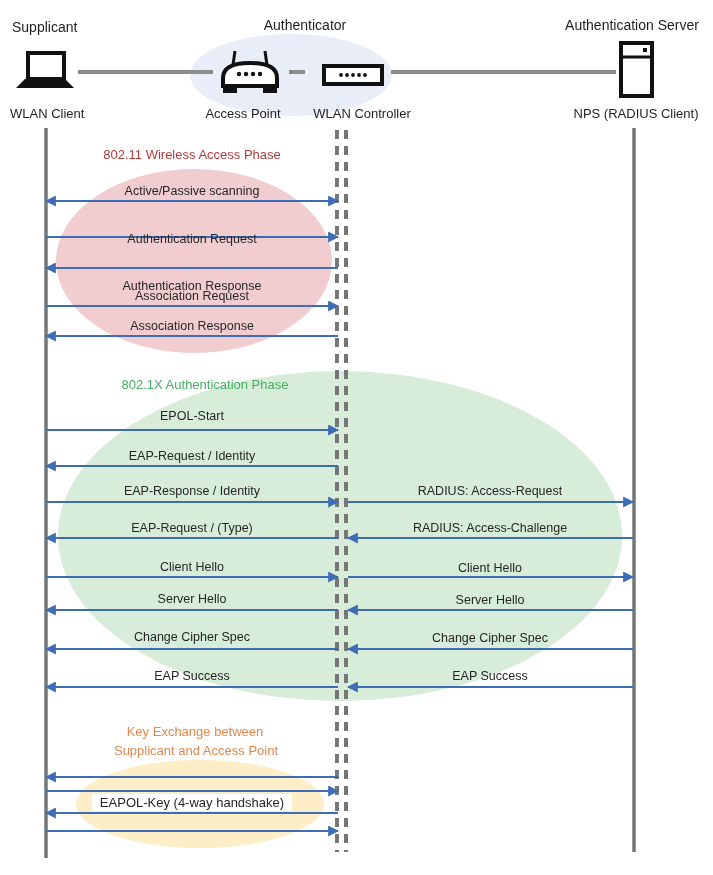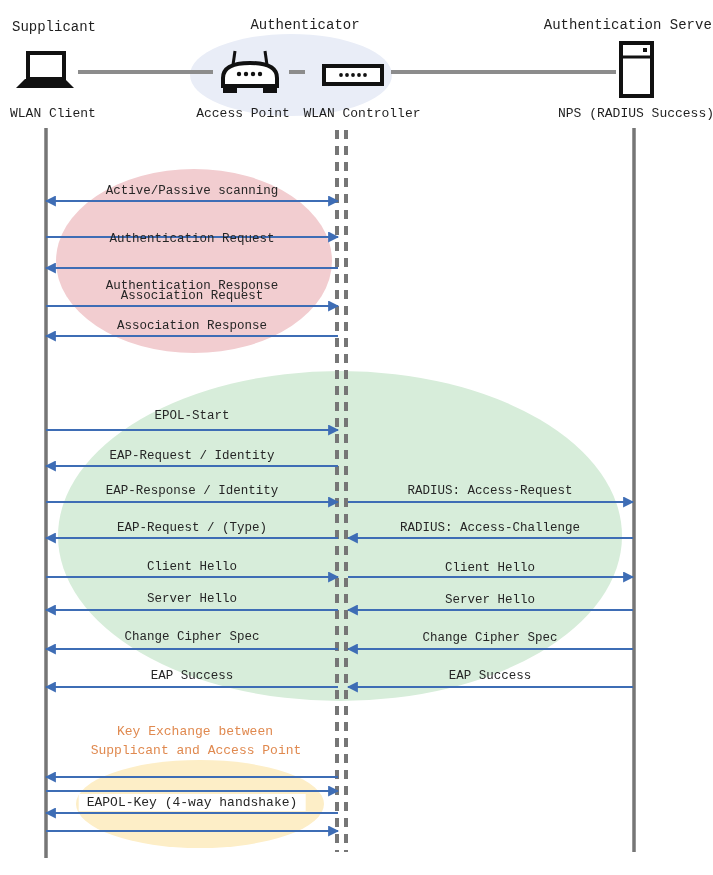--- a/index.html
+++ b/index.html
@@ -1,18 +1,18 @@
 <!DOCTYPE html>
 <html style="--arrow: #3e6db5;"><head>
 <meta charset="utf-8">
 <style>
   html,body{margin:0;padding:0;background:#ffffff;}
   .stage{
     position:relative;width:713px;height:875px;background:#ffffff;overflow:hidden;
-    font-family:Liberation Mono, monospace;color:#262626;
+    font-family:Liberation Sans, sans-serif;color:#262626;
   }
   
   .ell{position:absolute;border-radius:50%;}
   .ell.blue{left:190px;top:34px;width:202px;height:82px;}
   .ell.pink{left:56px;top:169px;width:276px;height:184px;}
   .ell.green{left:58px;top:371px;width:564px;height:330px;}
   .ell.yellow{left:76px;top:760px;width:248px;height:88px;}
   
   .role{position:absolute;font-size:14px;color:#1f1f1f;white-space:nowrap;}
   .r-sup{left:12px;top:19px;}
@@ -90,22 +90,24 @@
 
   <svg class="icon ic-srv" width="35" height="57" viewBox="0 0 35 57">
     <rect x="2" y="2" width="31" height="53" fill="#ffffff" stroke="#111111" stroke-width="4"></rect>
     <line x1="2" y1="16" x2="33" y2="16" stroke="#111111" stroke-width="3"></line>
     <rect x="24" y="7" width="4" height="4" fill="#111111"></rect>
   </svg>
 
   <div class="dev d-sup">WLAN Client</div>
   <div class="dev d-ap">Access Point</div>
   <div class="dev d-ctrl">WLAN Controller</div>
-  <div class="dev d-srv">NPS (RADIUS Success)</div>
+  <div class="dev d-srv">NPS (RADIUS Client)</div>
 
+  <div class="ph ph1" style="color: rgb(178, 59, 56);">802.11 Wireless Access Phase</div>
+  <div class="ph ph2" style="color: rgb(71, 173, 99);">802.1X Authentication Phase</div>
   <div class="ph ph3a" style="color: rgb(224, 137, 79); text-align: right;">Key Exchange between</div>
   <div class="ph ph3b" style="color: rgb(224, 137, 79);">Supplicant and Access Point</div>
 
   <svg class="layer" width="713" height="875" viewBox="0 0 713 875">
     <defs>
       <marker id="ah" viewBox="0 0 10 10" refX="9" refY="5" markerWidth="5.5" markerHeight="5.5" orient="auto-start-reverse">
         <path d="M0,0 L10,5 L0,10 Z" fill="var(--arrow,#3e6db5)"></path>
       </marker>
     </defs>
 

